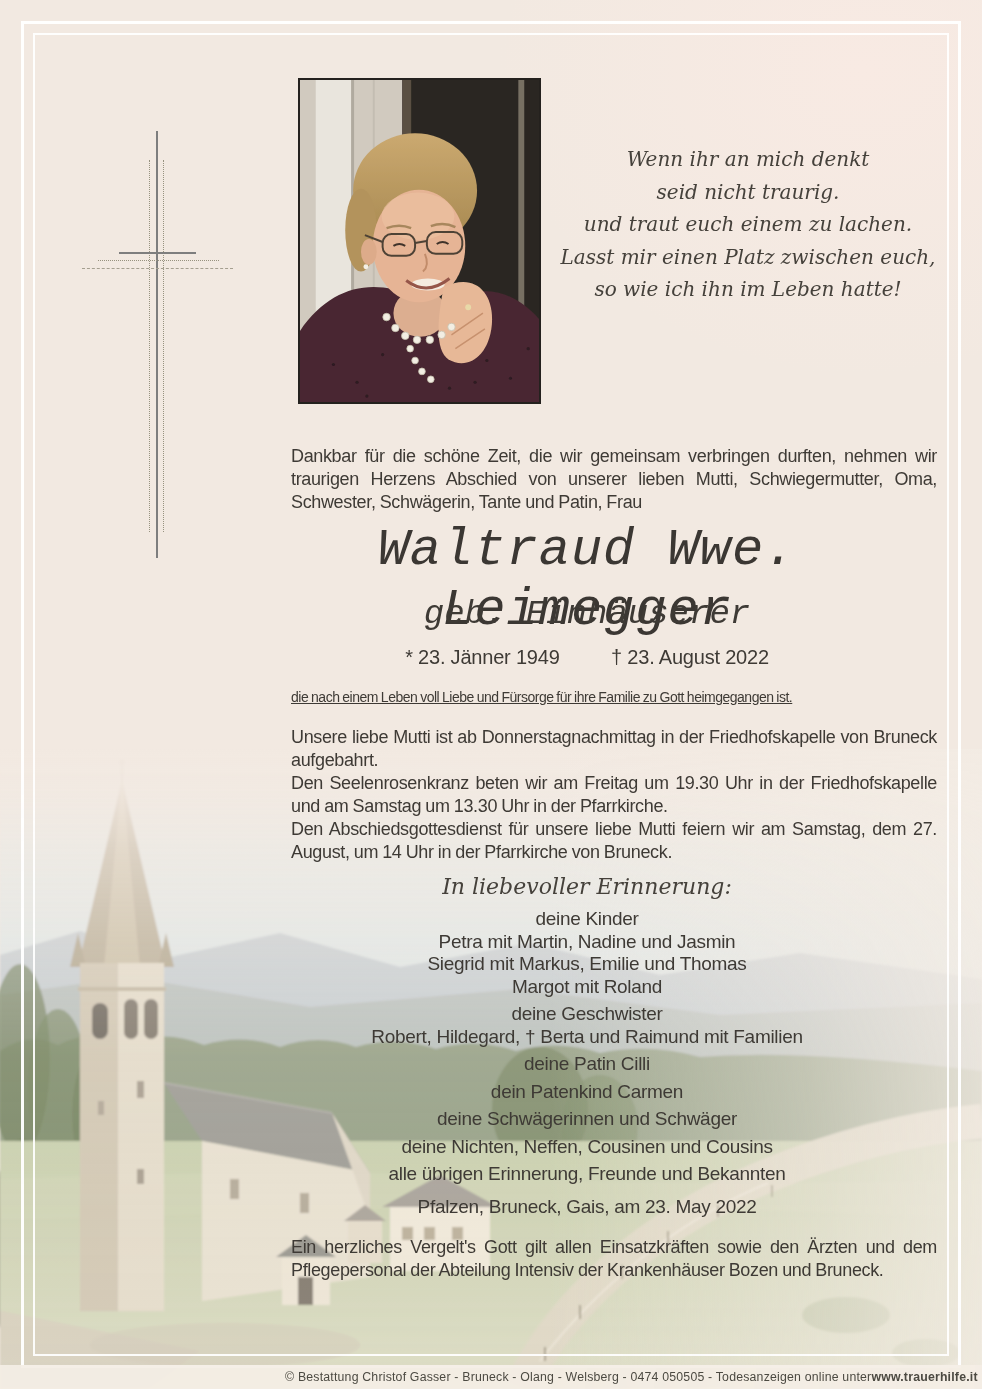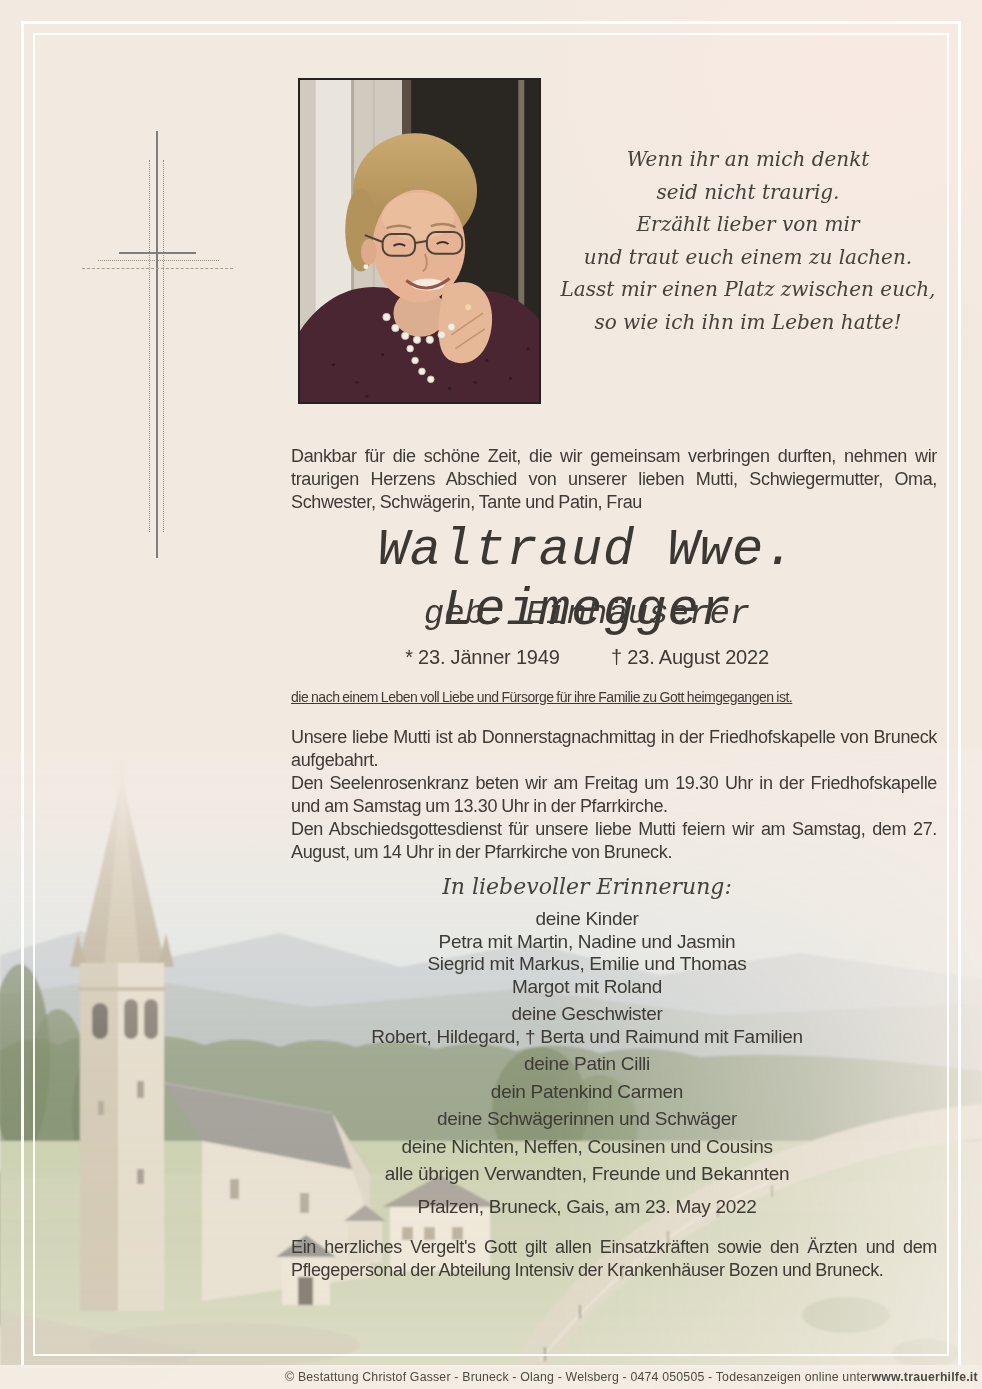--- a/index.html
+++ b/index.html
@@ -227,21 +227,20 @@
             <circle cx="232" cy="272" r="1.6"></circle>
             <circle cx="152" cy="312" r="1.6"></circle>
         </g>
       </g>
     </svg>
   </div>
 
   <div class="poem">
     <div>Wenn ihr an mich denkt</div>
     <div>seid nicht traurig.</div>
-    <div>Erzählt lieber von mir</div>
     <div>und traut euch einem zu lachen.</div>
     <div>Lasst mir einen Platz zwischen euch,</div>
     <div>so wie ich ihn im Leben hatte!</div>
   </div>
 
   <p class="para pos-intro">Dankbar für die schöne Zeit, die wir gemeinsam verbringen durften, nehmen wir traurigen Herzens Abschied von unserer lieben Mutti, Schwiegermutter, Oma, Schwester, Schwägerin, Tante und Patin, Frau</p>
 
   <h1 class="name">Waltraud Wwe. Leimegger</h1>
   <h2 class="maiden">geb. Einhäuserer</h2>
   <div class="dates">
@@ -275,21 +274,21 @@
     <div class="grp">
       <div>dein Patenkind Carmen</div>
     </div>
     <div class="grp">
       <div>deine Schwägerinnen und Schwäger</div>
     </div>
     <div class="grp">
       <div>deine Nichten, Neffen, Cousinen und Cousins</div>
     </div>
     <div class="grp">
-      <div>alle übrigen Verwandten, Freunde und Bekannten</div>
+      <div>alle übrigen Erinnerung, Freunde und Bekannten</div>
     </div>
   </div>
 
   <div class="dateline">Pfalzen, Bruneck, Gais, am 23. May 2022</div>
 
   <p class="para pos-thanks">Ein herzliches Vergelt's Gott gilt allen Einsatzkräften sowie den Ärzten und dem Pflegepersonal der Abteilung Intensiv der Krankenhäuser Bozen und Bruneck.</p>
 
   <div class="footer">
     <span>© Bestattung Christof Gasser - Bruneck - Olang - Welsberg - 0474 050505 - Todesanzeigen online unter </span>
       <b>www.trauerhilfe.it</b>

